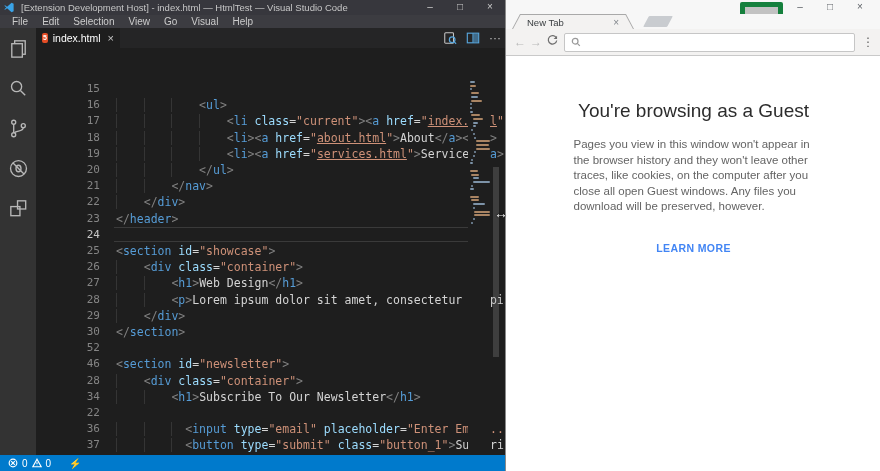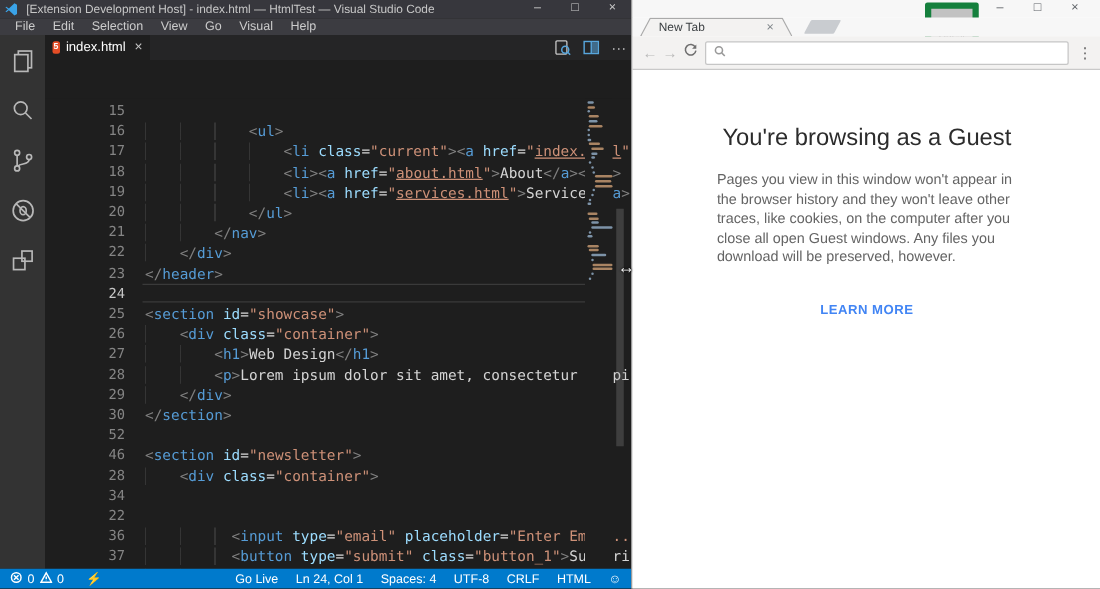--- a/index.html
+++ b/index.html
@@ -267,20 +267,21 @@
           <div class="code-line" style="top: 277.4px;">
             <span class="line-num">46</span>
             <span class="code-text"><span class="tok-br">&lt;</span><span class="tok-tag">section</span><span class="tok-txt"> </span><span class="tok-attr">id</span><span class="tok-eq">=</span><span class="tok-str">"newsletter"</span><span class="tok-br">&gt;</span></span>
           </div>
           <div class="code-line" style="top: 293.6px;">
             <span class="line-num">28</span>
             <span class="code-text"><span class="tok-ws">    </span><span class="tok-br">&lt;</span><span class="tok-tag">div</span><span class="tok-txt"> </span><span class="tok-attr">class</span><span class="tok-eq">=</span><span class="tok-str">"container"</span><span class="tok-br">&gt;</span></span>
           </div>
           <div class="code-line" style="top: 309.8px;">
             <span class="line-num">34</span>
+            <span class="code-text"><span class="tok-ws">        </span><span class="tok-br">&lt;</span><span class="tok-tag">h1</span><span class="tok-br">&gt;</span><span class="tok-txt">Subscribe To Our Newsletter</span><span class="tok-br">&lt;/</span><span class="tok-tag">h1</span><span class="tok-br">&gt;</span></span>
           </div>
           <div class="code-line" style="top: 326px;">
             <span class="line-num">22</span>
           </div>
           <div class="code-line" style="top: 342.2px;">
             <span class="line-num">36</span>
             <span class="code-text"><span class="tok-ws">          </span><span class="tok-br">&lt;</span><span class="tok-tag">input</span><span class="tok-txt"> </span><span class="tok-attr">type</span><span class="tok-eq">=</span><span class="tok-str">"email"</span><span class="tok-txt"> </span><span class="tok-attr">placeholder</span><span class="tok-eq">=</span><span class="tok-str">"Enter Email..</span></span>
           </div>
           <div class="code-line" style="top: 358.4px;">
             <span class="line-num">37</span>
@@ -352,31 +353,20 @@
         <span class="sb-ico">
           <svg viewBox="0 0 12 12">
               <polygon points="6,1.5 11,10.5 1,10.5"></polygon>
               <line x1="6" y1="5" x2="6" y2="7.6"></line>
               <line x1="6" y1="9" x2="6" y2="9.4"></line>
             </svg>
         </span>
         <span class="sb-item">0</span>
         <span class="bolt">⚡</span>
       </div>
-      <div class="sb-right">
-        <span class="sb-item" id="sb-right-items" style="display: flex; gap: 14px;">
-            <span class="sb-item">Go Live</span>
-            <span class="sb-item">Ln 24, Col 1</span>
-            <span class="sb-item">Spaces: 4</span>
-            <span class="sb-item">UTF-8</span>
-            <span class="sb-item">CRLF</span>
-            <span class="sb-item">HTML</span>
-          </span>
-        <span>☺</span>
-      </div>
     </div>
   </div>
 
   <div id="browser">
     <div class="frame">
       <span class="guest-badge">Guest</span>
       <div class="bwin-btns">
         <span class="bwin-btn">–</span>
         <span class="bwin-btn">□</span>
         <span class="bwin-btn">×</span>

